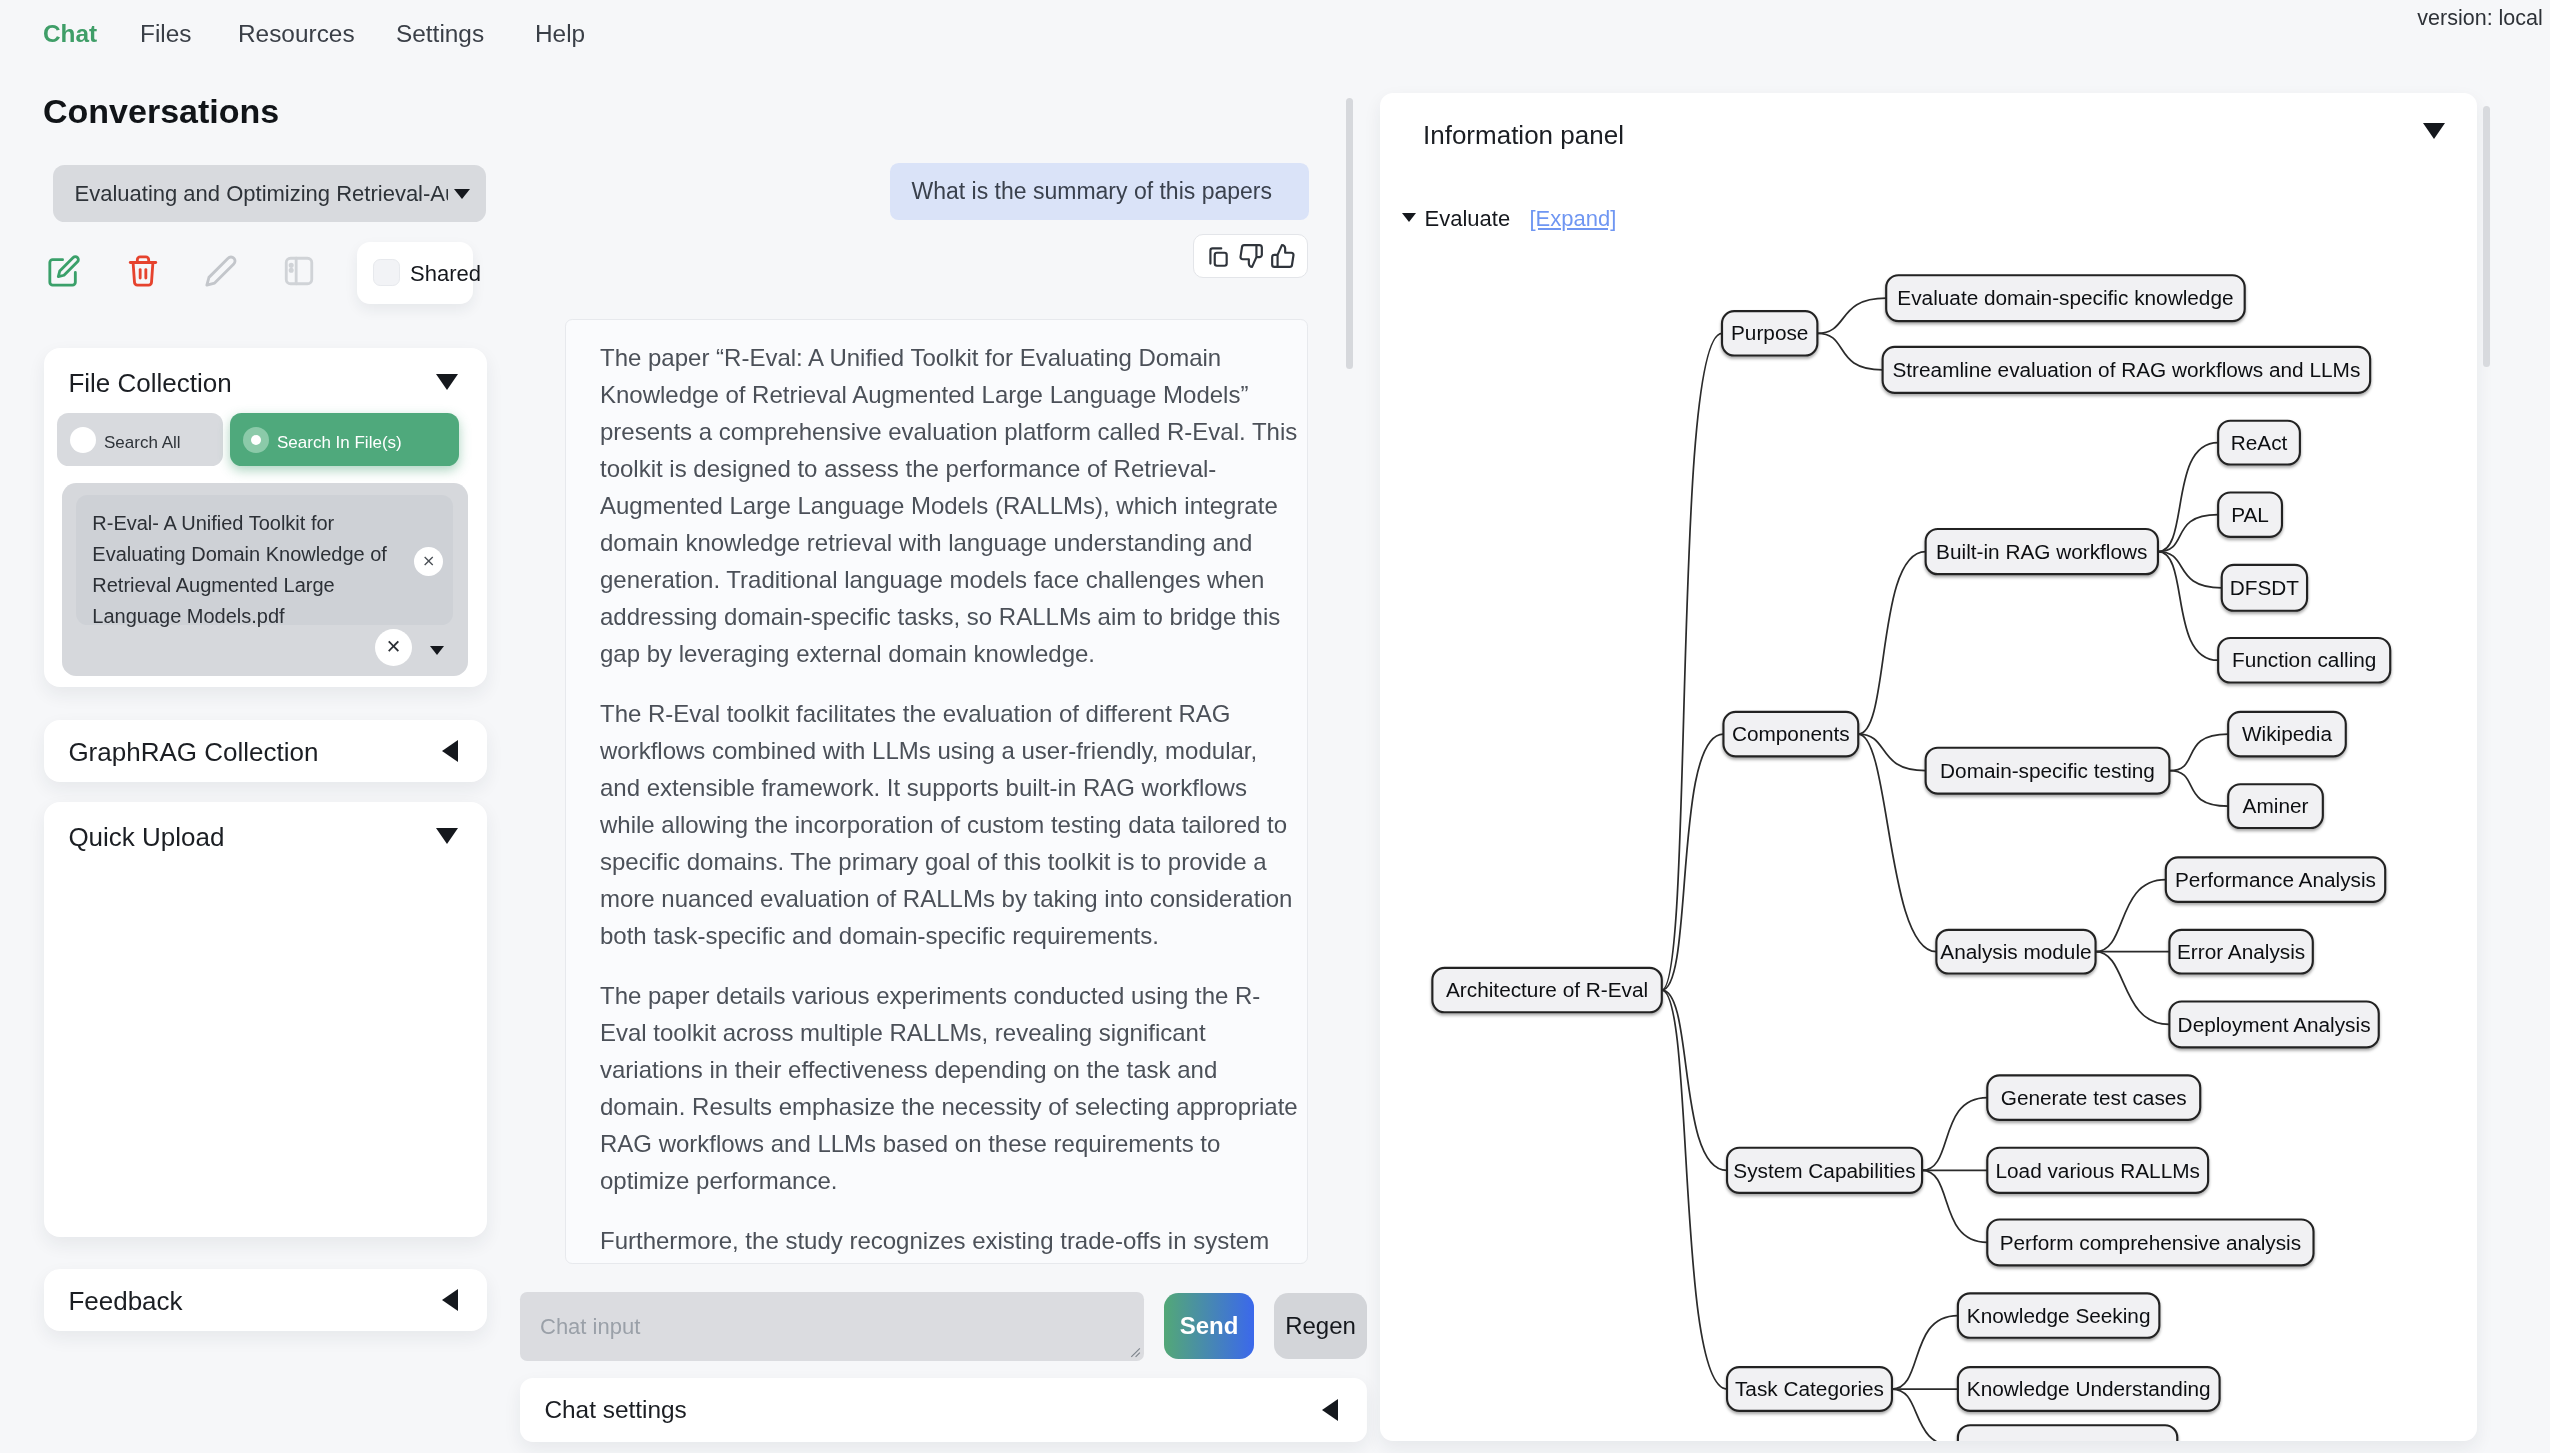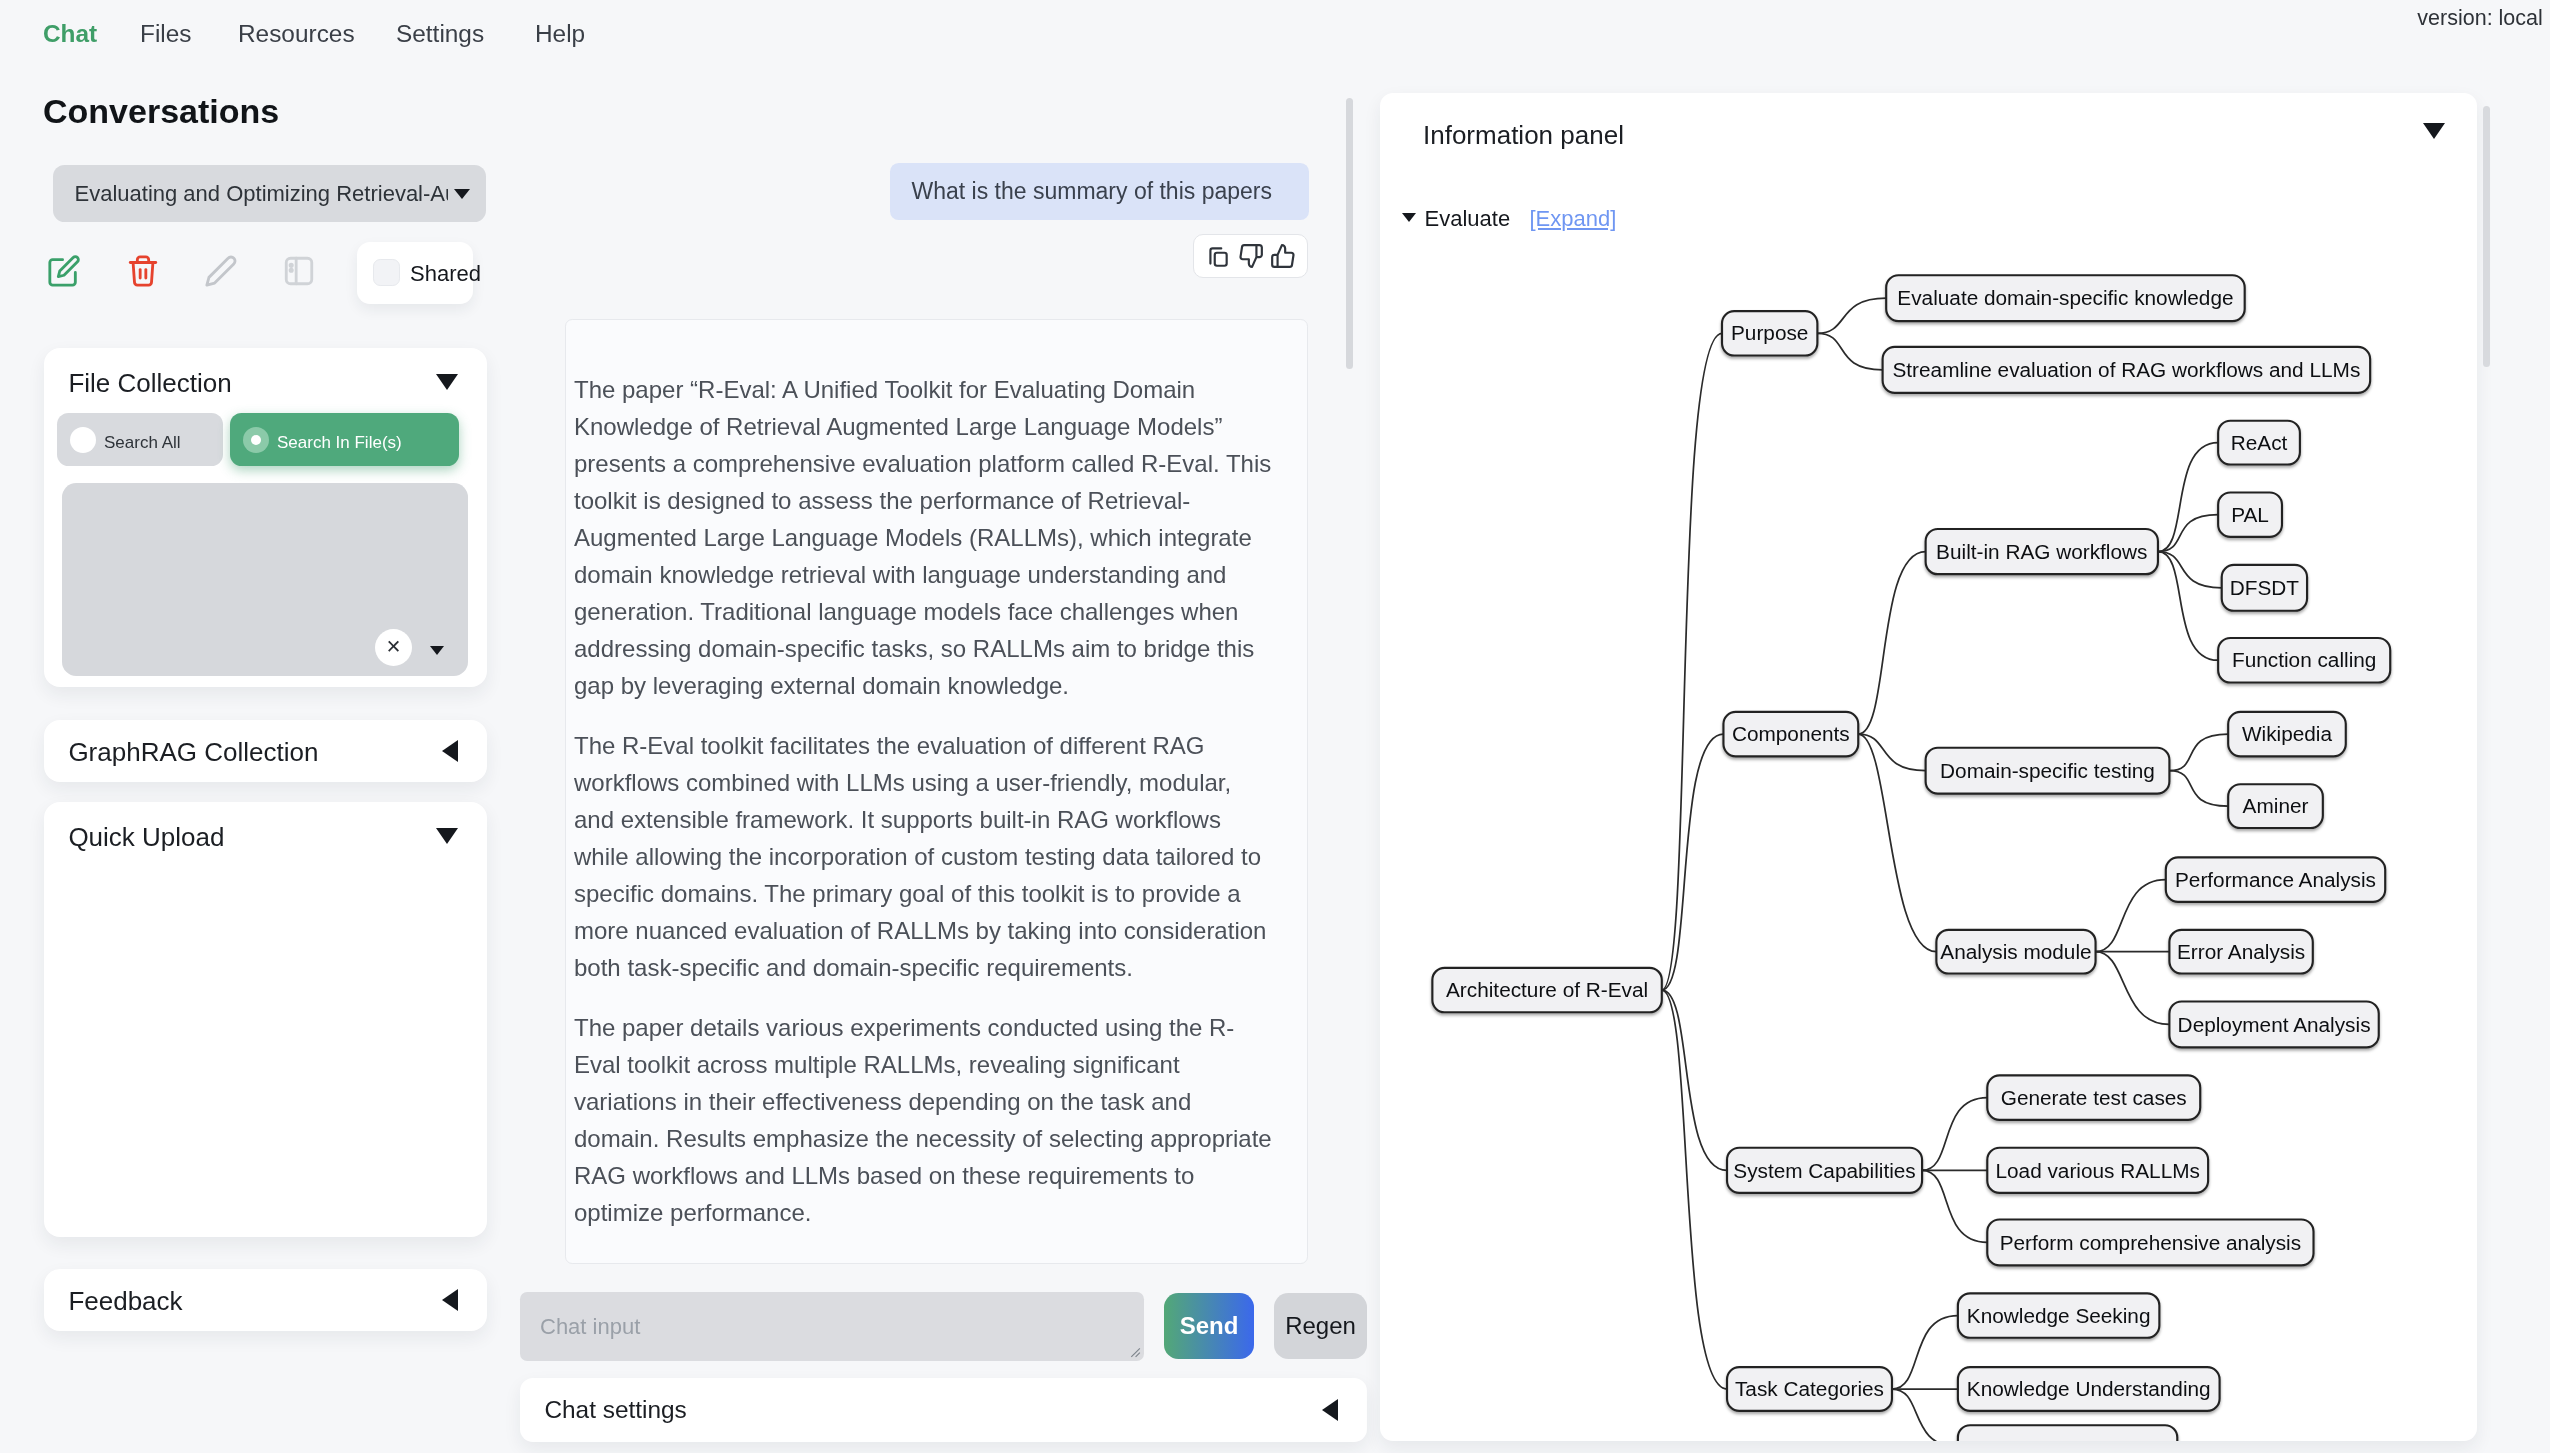--- a/index.html
+++ b/index.html
@@ -85,21 +85,21 @@
                  background:#dae3f8; border-radius:8.6px; }
   .user-bubble .txt { position:absolute; left:21.5px; top:15px; font-size:23px; color:#3a414d; white-space:nowrap; }
 
   .msg-tools { position:absolute; left:1193px; top:234px; width:115px; height:44px; background:#fff;
                border:1.4px solid #e3e5e9; border-radius:10px; display:flex; align-items:center;
                justify-content:space-around; padding:0 7.2px; }
   .msg-tools svg { width:26px; height:26px; color:#2f343b; cursor:pointer; }
 
   .response-card { position:absolute; left:565px; top:319px; width:743px; height:945px;
                    background:#fafbfd; border:1.4px solid #e7e9ed; border-radius:7.2px; overflow:hidden; }
-  .response-card .inner { position:absolute; left:8px; top:18.6px; width:701px;margin-top:32px; }
+  .response-card .inner { position:absolute; left:34px; top:18.6px; width:701px; }
   .response-card p { font-size:24px; line-height:37px; color:#4b5058; margin-bottom:23px; }
 
   .chat-input { position:absolute; left:520px; top:1292px; width:624px; height:69px;
                 background:#dbdce0; border-radius:7.2px; }
   .chat-input .ph { position:absolute; left:20px; top:21.5px; font-size:22px; color:#9aa0a8; }
   .resize-h { position:absolute; right:2.9px; bottom:2.9px; width:14.3px; height:14.3px; color:#7d838b; }
 
   .send-btn { position:absolute; left:1164px; top:1293px; width:90px; height:66px; border-radius:14.3px;
               background:linear-gradient(90deg,#53a877,#3b68ec); color:#fff; font-size:24px; font-weight:700;
               text-align:center; line-height:66px; cursor:pointer; }
@@ -188,20 +188,24 @@
   <div class="pill pill-all">
     <span class="radio"></span>
     <span class="lbl">Search All</span>
   </div>
   <div class="pill pill-in">
     <span class="radio"></span>
     <span class="lbl">Search In File(s)</span>
   </div>
 
   <div class="file-box">
+    <div class="file-chip">
+      <div class="fname">R-Eval- A Unified Toolkit for Evaluating Domain Knowledge of Retrieval Augmented Large Language Models.pdf</div>
+      <div class="chip-x glyph">×</div>
+    </div>
     <div class="filebox-clear glyph">✕</div>
     <div class="filebox-caret tri-down-xs"></div>
   </div>
 </div>
 
 <div class="card gr-card">
   <div class="card-title">GraphRAG Collection</div>
   <div class="sec-caret tri-left"></div>
 </div>
 

